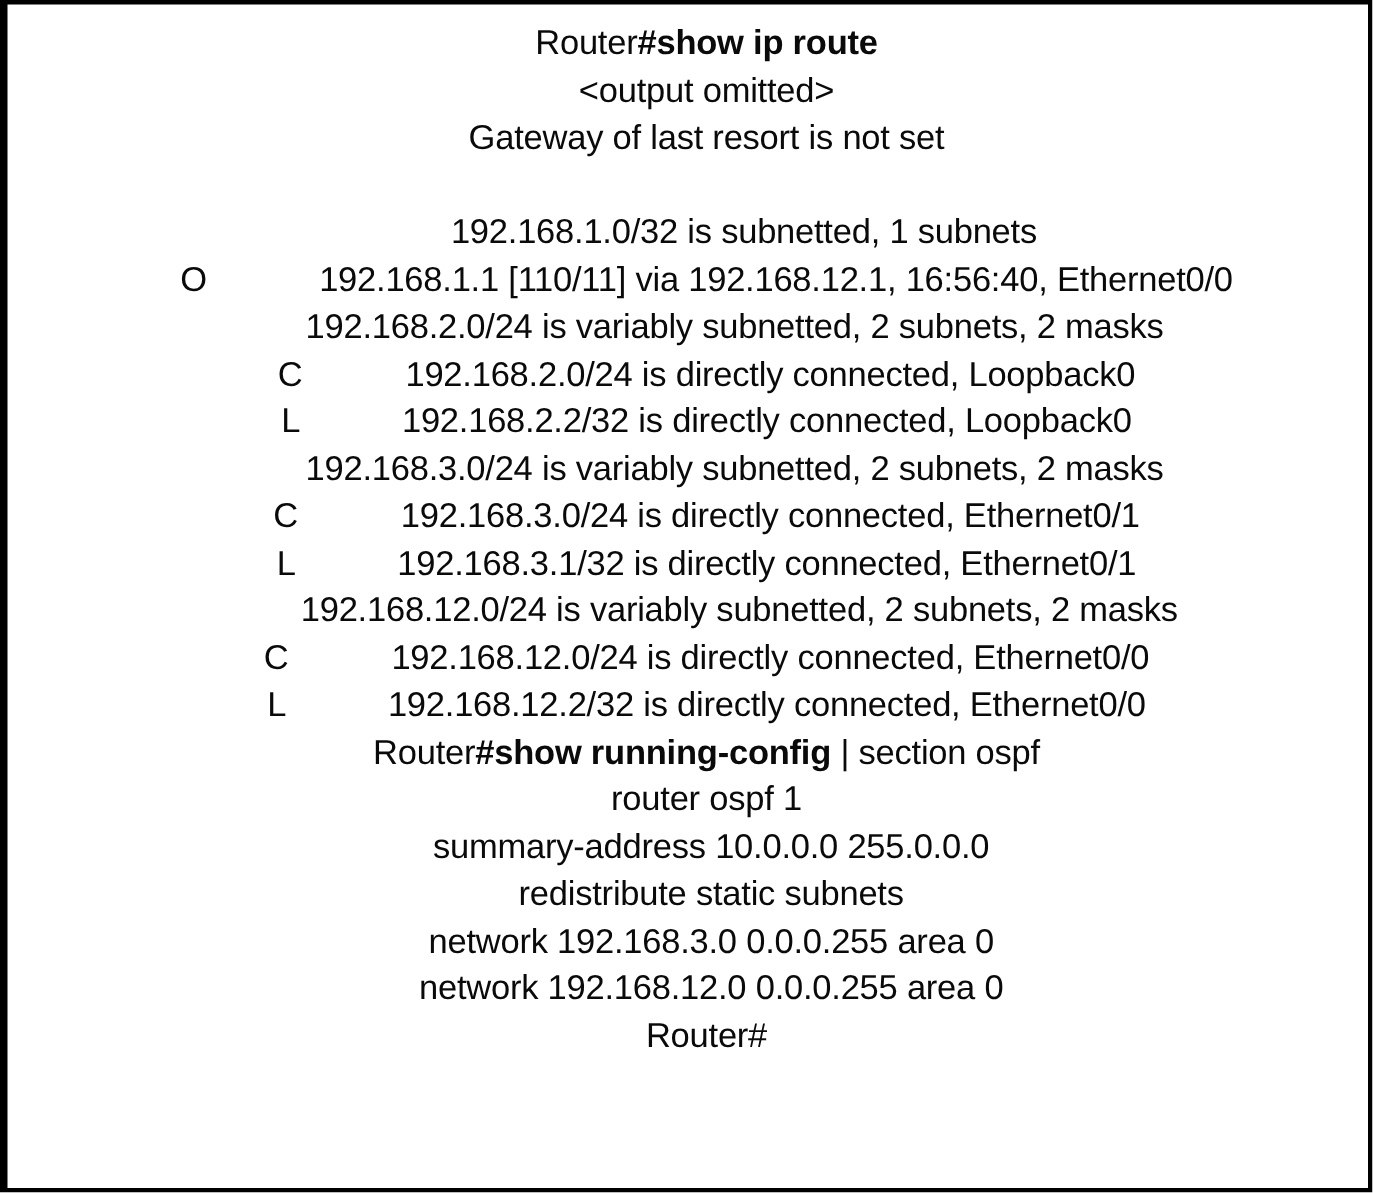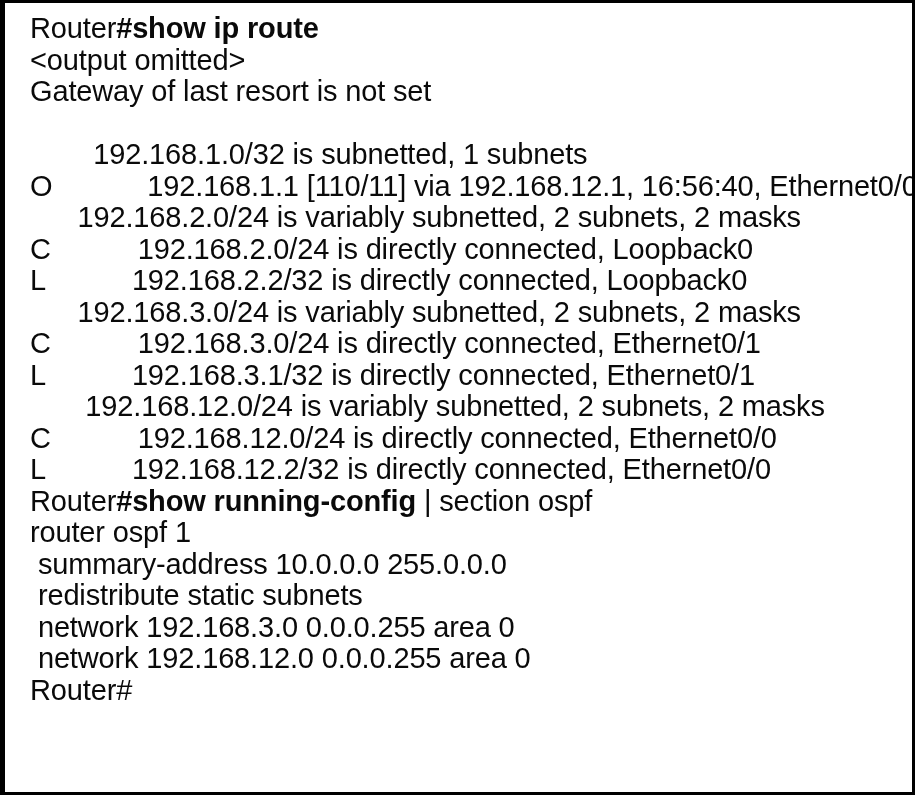--- a/index.html
+++ b/index.html
@@ -21,25 +21,26 @@
   }
   #terminal {
     position: absolute;
     left: 0;
     top: 0;
     right: 0;
     bottom: 0;
     padding: 10px 0 0 25px;
     box-sizing: border-box;
     font-family: "Liberation Sans", sans-serif;
-    font-size: 29px;
+    font-size: 23px;
     line-height: 31.5px;
     color: #0a0a0a;
     white-space: pre;
     letter-spacing: -0.15px;
+    text-align: center;
   }
   .line {
     height: 31.5px;
     white-space: pre;
   }
   .line.blank {
     height: 31.5px;
   }
   .cmd {
     font-weight: bold;

